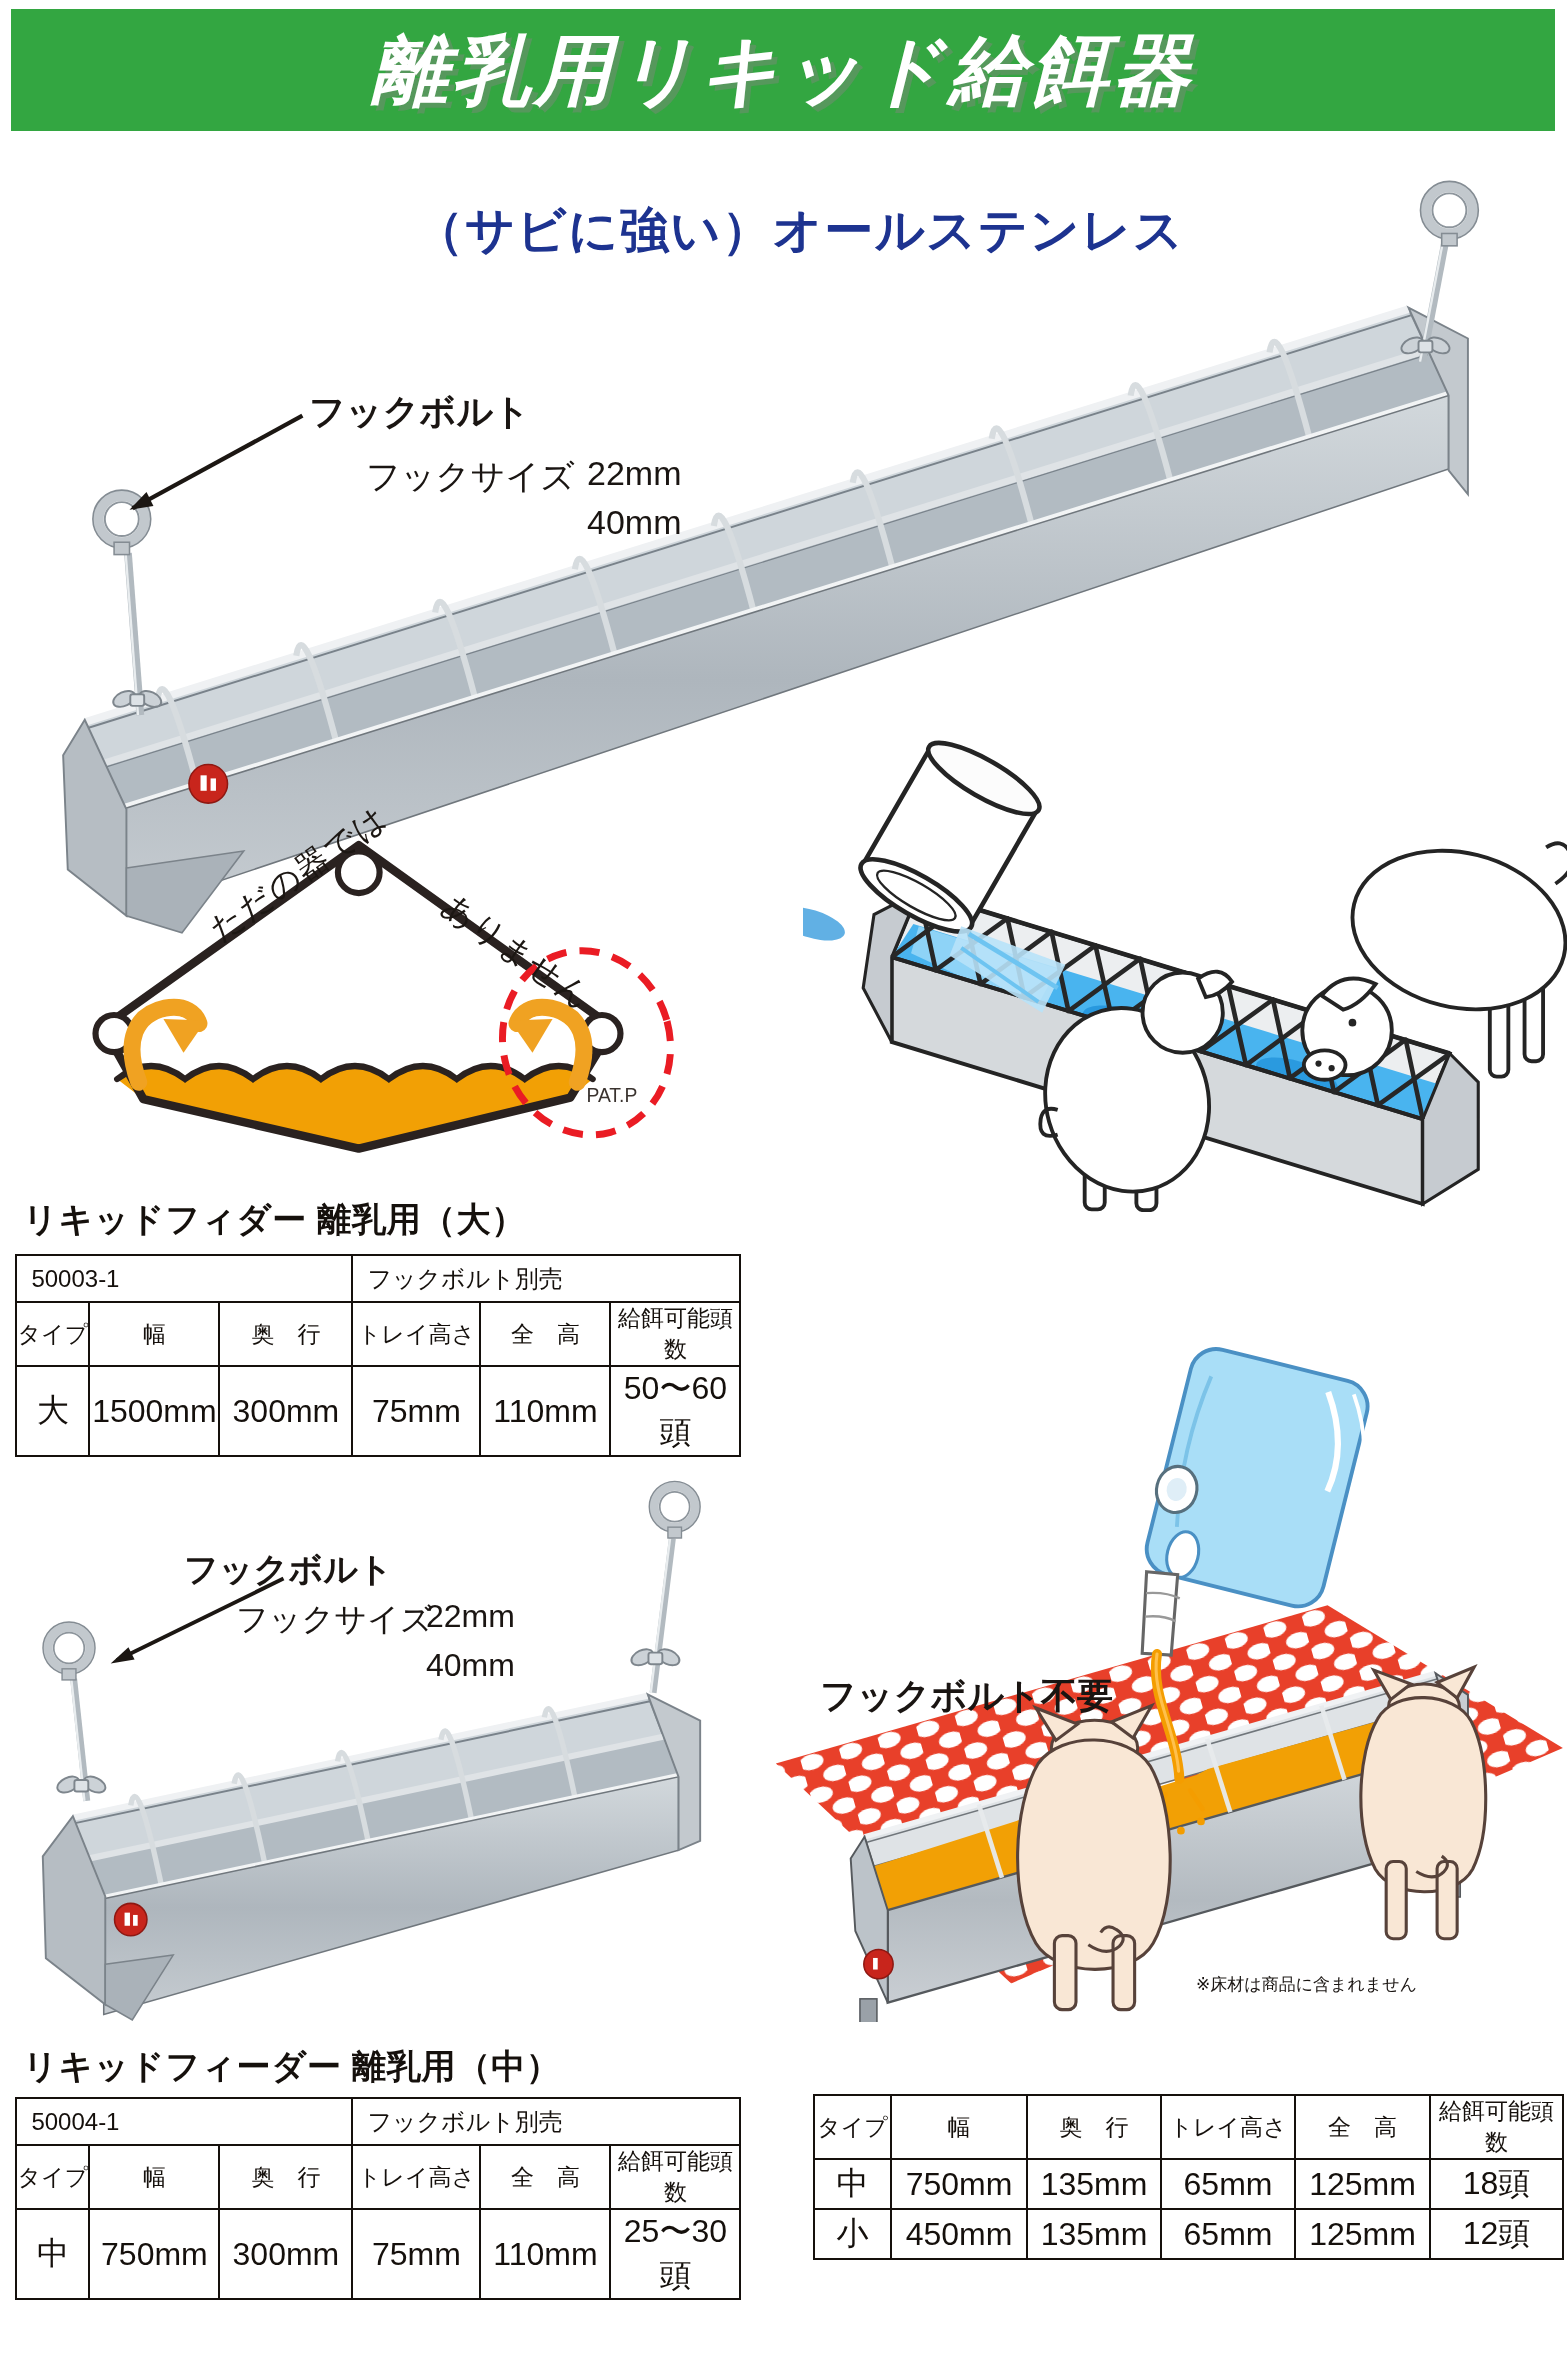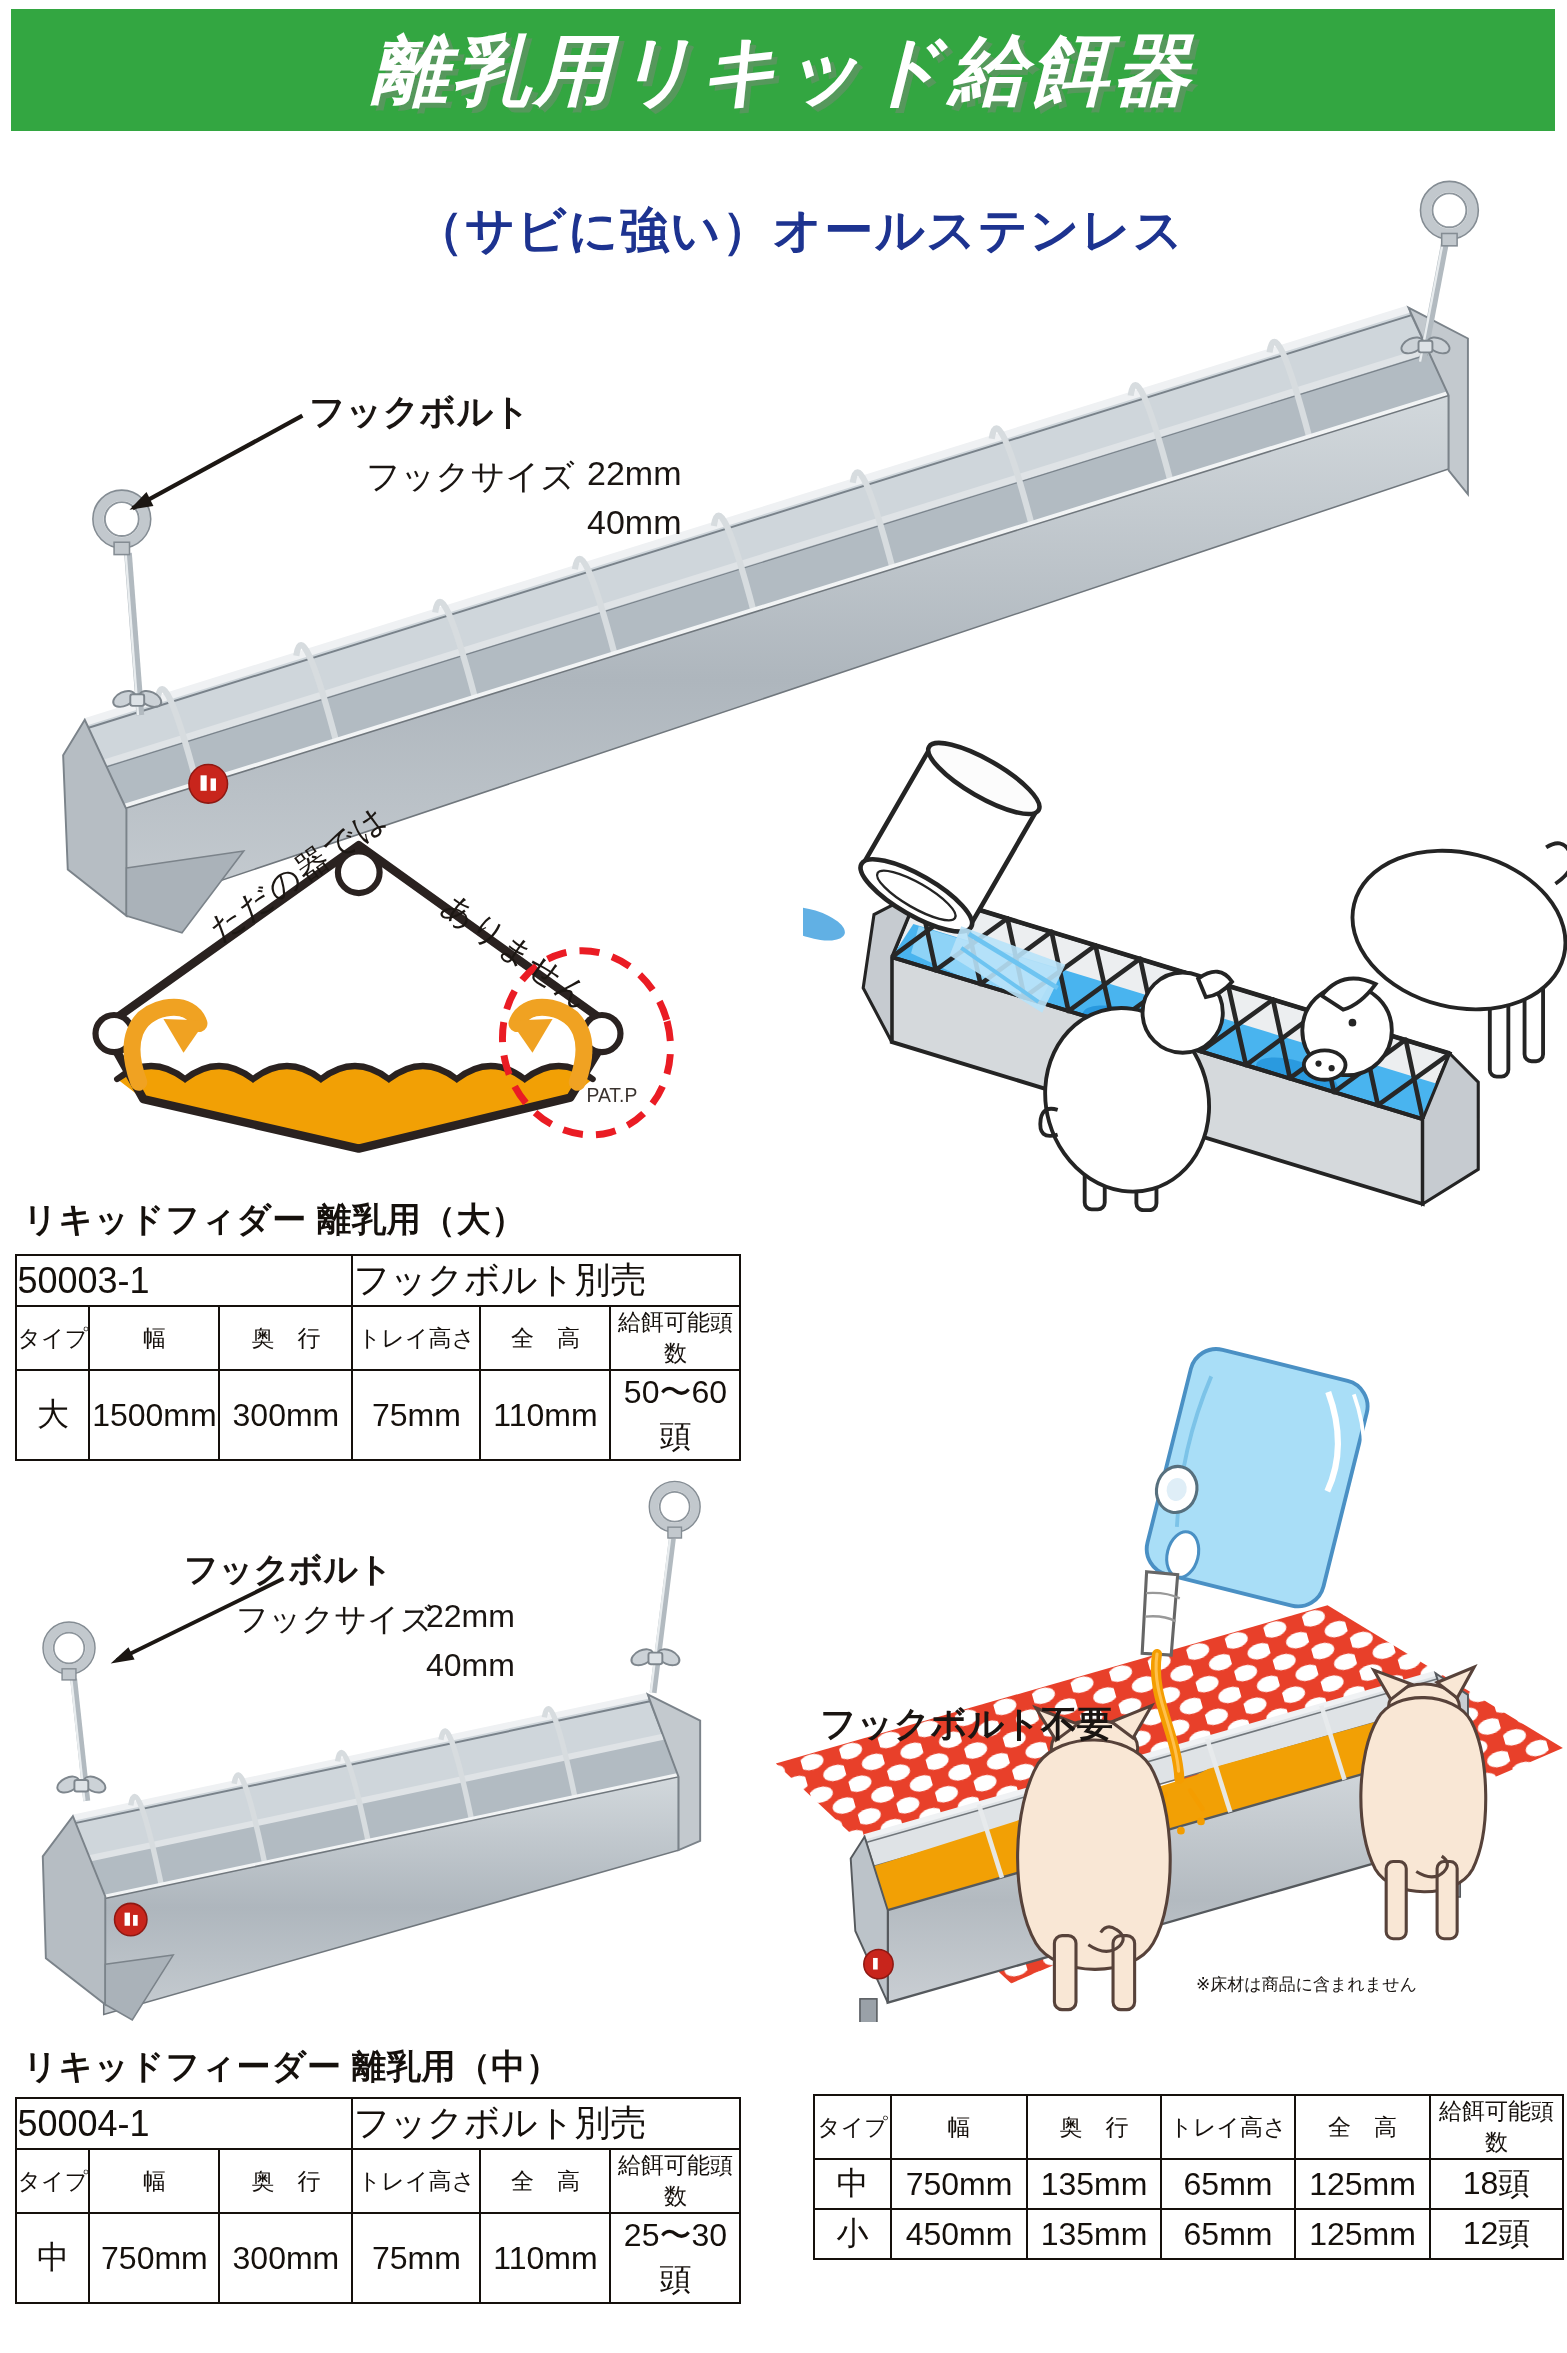--- a/index.html
+++ b/index.html
@@ -16,32 +16,32 @@
 
   .lbl{position:absolute;white-space:nowrap;color:#1a1512;}
   .hb1{left:309px;top:388px;font-size:36px;font-weight:800;}
   .hs1{left:366px;top:454px;font-size:34px;}
   .v22a{left:587px;top:454px;font-size:34px;}
   .v40a{left:587px;top:503px;font-size:34px;}
   .hb2{left:184px;top:1547px;font-size:34px;font-weight:800;}
   .hs2{left:236px;top:1598px;font-size:32px;}
   .v22b{left:426px;top:1598px;font-size:32px;}
   .v40b{left:426px;top:1647px;font-size:32px;}
-  .nohook{left:820px;top:1672px;font-size:36px;font-weight:800;margin-top:28px;}
+  .nohook{left:820px;top:1672px;font-size:36px;font-weight:800;}
   .floornote{left:1196px;top:1973px;font-size:17px;}
 
   .tbl-title{position:absolute;font-weight:800;font-size:34px;letter-spacing:0.8px;white-space:nowrap;}
   .t1t{left:23px;top:1197px;}
   .t2t{left:23px;top:2044px;}
   .t3t{left:817px;top:2047px;}
 
   table.spec{position:absolute;border-collapse:collapse;table-layout:fixed;background:#fff;}
   table.spec td{border:2.3px solid #15100c;text-align:center;vertical-align:middle;
                 padding:0;font-size:29px;color:#15100c;overflow:hidden;}
-  tr.r-model td{font-size:36px;text-align:left;height:45px;}
+  tr.r-model td{font-size:24px;text-align:left;padding-left:14px;height:45px;}
   tr.r-head td{font-size:23px;height:45px;letter-spacing:0px;}
   tr.r-data td{font-size:32px;height:48px;letter-spacing:0px;}
   .pos-t1{left:15.4px;top:1254px;width:724px;}
   .pos-t2{left:15.4px;top:2097px;width:724px;}
   .pos-t3{left:813px;top:2094px;width:749px;}
   .m2{display:inline-block;margin-left:116px;}
 </style>
 </head>
 <body>
 

